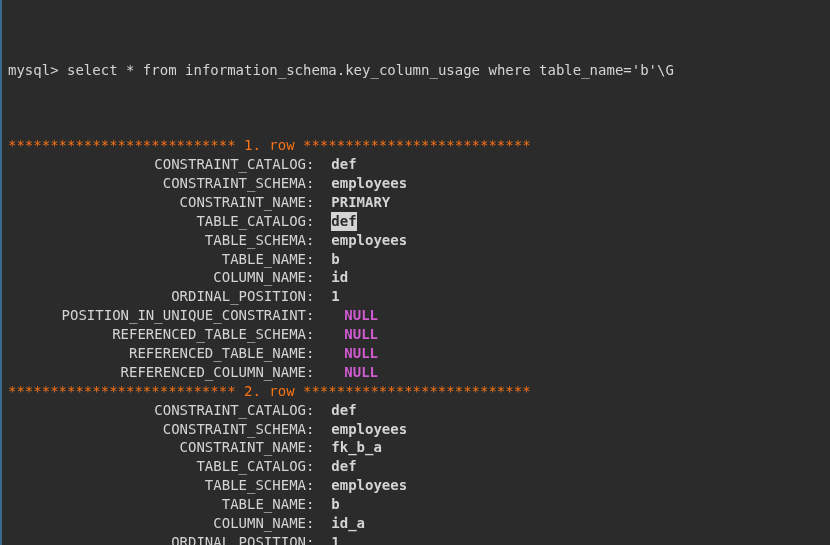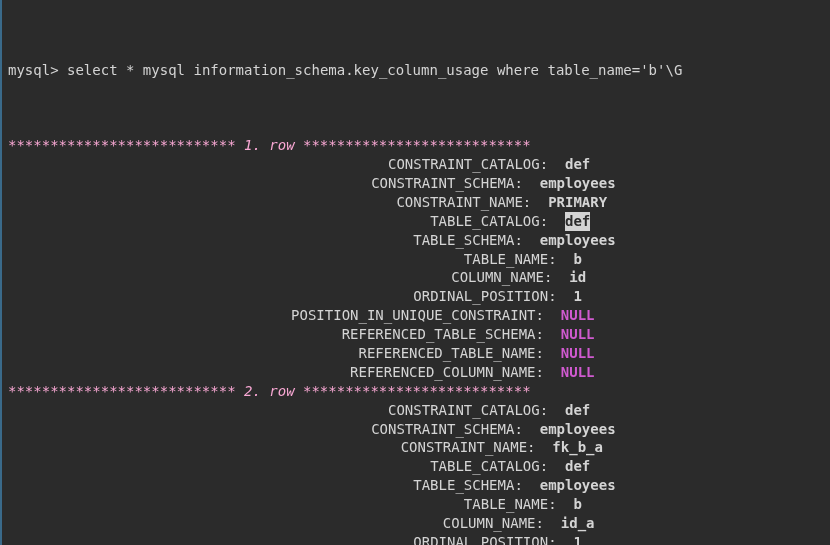--- a/index.html
+++ b/index.html
@@ -11,38 +11,38 @@
     line-height: 1.35;
     width: 830px;
     height: 545px;
     overflow: hidden;
     padding: 4px 6px;
     border-left: 2px solid #3a6a8a;
   }
   .term { white-space: pre; }
   .prompt { color: #d4d4d4; margin-top: 24px; }
   .query { color: #d4d4d4; }
-  .stars { color: #f9a8d4; font-style: italic; }
+  .stars { color: #f97316; }
   .line { display: block; }
-  .kv { display: flex; justify-content: center; }
+  .kv { display: flex; }
   .key {
     display: inline-block;
     width: 298px;
     text-align: right;
     color: #d4d4d4;
   }
   .colon { padding: 0 1ch 0 0; color: #d4d4d4; }
   .val { color: #d4d4d4; font-weight: bold; }
-  .null { color: #d05ad0; }
+  .null { color: #d05ad0; margin-left: 13px; }
   .hl { background: #d4d4d4; color: #2b2b2b; }
 </style>
 </head>
 <body>
 
 <div class="term">
 
-  <span class="line"><span class="prompt">mysql&gt;</span> <span class="query">select * mysql information_schema.key_column_usage where table_name='b'\G</span></span>
+  <span class="line"><span class="prompt">mysql&gt;</span> <span class="query">select * from information_schema.key_column_usage where table_name='b'\G</span></span>
 
   <div id="rows"><span class="line stars">*************************** 1. row ***************************</span><span class="line kv"><span class="key">CONSTRAINT_CATALOG</span><span class="colon">: </span><span class="val">def</span></span><span class="line kv"><span class="key">CONSTRAINT_SCHEMA</span><span class="colon">: </span><span class="val">employees</span></span><span class="line kv"><span class="key">CONSTRAINT_NAME</span><span class="colon">: </span><span class="val">PRIMARY</span></span><span class="line kv"><span class="key">TABLE_CATALOG</span><span class="colon">: </span><span class="val hl">def</span></span><span class="line kv"><span class="key">TABLE_SCHEMA</span><span class="colon">: </span><span class="val">employees</span></span><span class="line kv"><span class="key">TABLE_NAME</span><span class="colon">: </span><span class="val">b</span></span><span class="line kv"><span class="key">COLUMN_NAME</span><span class="colon">: </span><span class="val">id</span></span><span class="line kv"><span class="key">ORDINAL_POSITION</span><span class="colon">: </span><span class="val">1</span></span><span class="line kv"><span class="key">POSITION_IN_UNIQUE_CONSTRAINT</span><span class="colon">: </span><span class="val null">NULL</span></span><span class="line kv"><span class="key">REFERENCED_TABLE_SCHEMA</span><span class="colon">: </span><span class="val null">NULL</span></span><span class="line kv"><span class="key">REFERENCED_TABLE_NAME</span><span class="colon">: </span><span class="val null">NULL</span></span><span class="line kv"><span class="key">REFERENCED_COLUMN_NAME</span><span class="colon">: </span><span class="val null">NULL</span></span><span class="line stars">*************************** 2. row ***************************</span><span class="line kv"><span class="key">CONSTRAINT_CATALOG</span><span class="colon">: </span><span class="val">def</span></span><span class="line kv"><span class="key">CONSTRAINT_SCHEMA</span><span class="colon">: </span><span class="val">employees</span></span><span class="line kv"><span class="key">CONSTRAINT_NAME</span><span class="colon">: </span><span class="val">fk_b_a</span></span><span class="line kv"><span class="key">TABLE_CATALOG</span><span class="colon">: </span><span class="val">def</span></span><span class="line kv"><span class="key">TABLE_SCHEMA</span><span class="colon">: </span><span class="val">employees</span></span><span class="line kv"><span class="key">TABLE_NAME</span><span class="colon">: </span><span class="val">b</span></span><span class="line kv"><span class="key">COLUMN_NAME</span><span class="colon">: </span><span class="val">id_a</span></span><span class="line kv"><span class="key">ORDINAL_POSITION</span><span class="colon">: </span><span class="val">1</span></span></div>
 
   
 
 </div>
 
 </body></html>

